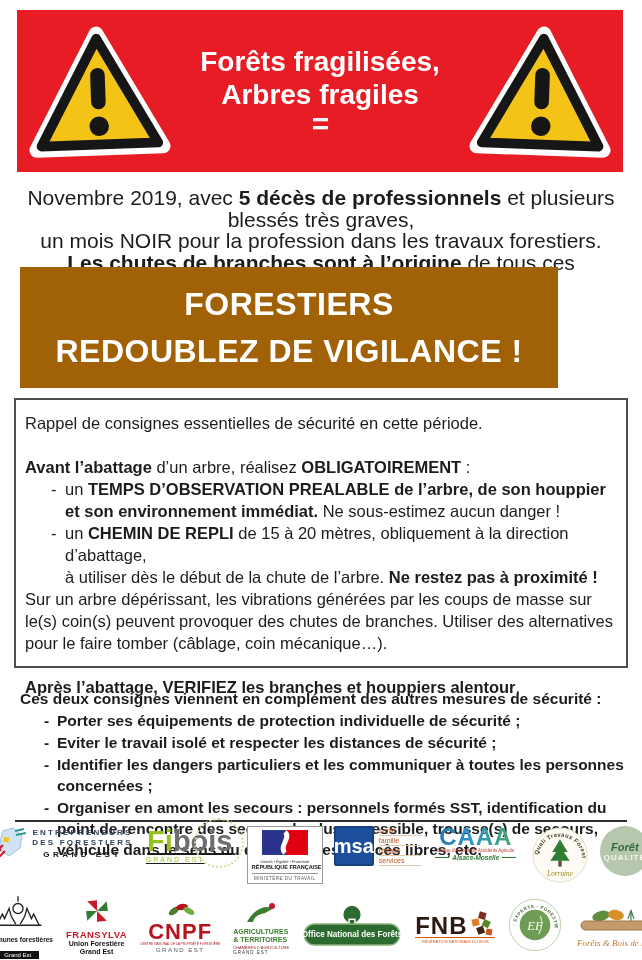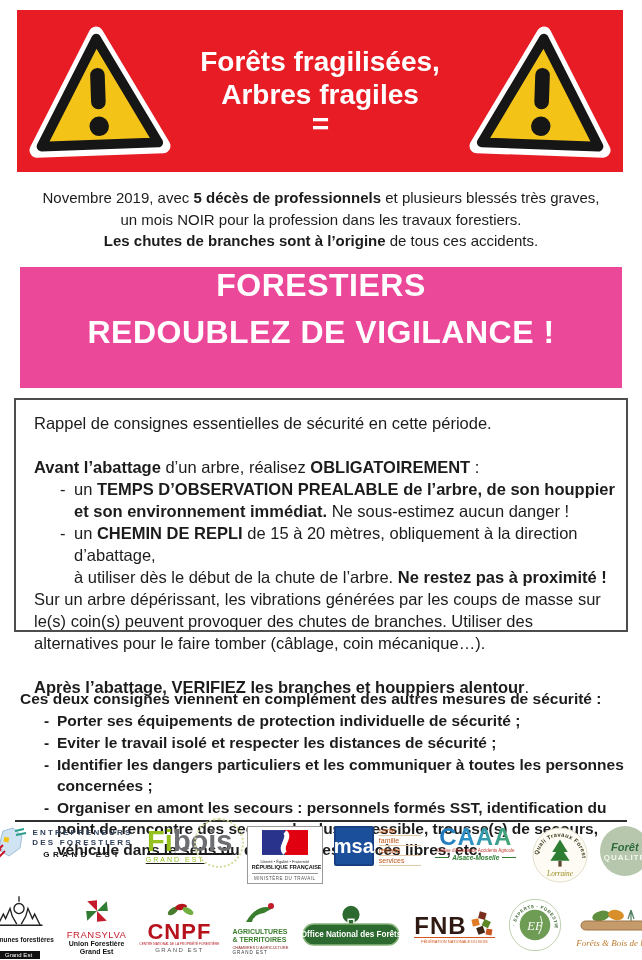--- a/index.html
+++ b/index.html
@@ -13,30 +13,30 @@
   .tri{flex:none;}
   .tri-left{transform:rotate(-2deg);}
   .tri-right{transform:rotate(2deg);}
   .tb-text{flex:1;text-align:center;color:#fff;font-weight:bold;}
   .tb-line{font-size:28px;line-height:33px;}
   .tb-equals{font-size:30px;line-height:26px;letter-spacing:-1px;}
   .tb-danger{font-size:29px;line-height:36px;letter-spacing:1px;}
 
   
   .intro{position:absolute;top:187px;left:21px;width:600px;text-align:center;
-         font-size:15px;line-height:21.5px;}
-
-  
-  .alert-banner{position:absolute;left:20px;top:267px;width:602px;height:121px;background:#ec4899;
+         font-size:21px;line-height:21.5px;}
+
+  
+  .alert-banner{position:absolute;left:20px;top:267px;width:538px;height:121px;background:#a16207;
                 color:#fff;font-weight:bold;font-size:32px;letter-spacing:.5px;
-                display:flex;flex-direction:column;align-items:center;justify-content:flex-start;gap:10px;text-align:center;}
-
-  
-  .consignes-box{position:absolute;left:14px;top:398px;width:614px;height:234px;box-sizing:border-box;
-                 border:2px solid #4d4d4d;padding:12px 10px 0 18px;font-size:16.5px;line-height:22px;background:#fff;}
+                display:flex;flex-direction:column;align-items:center;justify-content:center;gap:10px;text-align:center;}
+
+  
+  .consignes-box{position:absolute;left:14px;top:398px;width:614px;height:270px;box-sizing:border-box;
+                 border:2px solid #4d4d4d;padding:12px 10px 0 9px;font-size:16.5px;line-height:22px;background:#fff;}
   .spacer{height:22px;}
   .li{display:flex;}
   .li .dash{flex:none;width:14px;margin-left:26px;}
   .li .li-text{flex:1;white-space:pre-wrap;}
 
   
   .complement{position:absolute;left:20px;top:688px;width:606px;font-size:15.5px;line-height:21px;font-weight:bold;}
   .complement .li .dash{margin-left:24px;width:13px;}
   .complement .li{margin-top:1px;}
 
@@ -81,21 +81,21 @@
   .caaa-region::before,.caaa-region::after{content:"";flex:none;width:14px;border-top:1px solid #2e7d32;}
 
   .fq-circle{width:50px;height:50px;border-radius:50%;background:#b6c7ad;
              display:flex;flex-direction:column;align-items:center;justify-content:center;}
   .fq-l1{color:#2f6b3a;font-weight:bold;font-style:italic;font-size:11px;line-height:12px;}
   .fq-l2{color:#f5f8ef;font-weight:bold;font-size:8px;letter-spacing:1px;}
 
   .communes-l1{font-size:6.5px;font-weight:bold;color:#111;white-space:nowrap;}
   .communes-l2{display:inline-block;font-size:6px;color:#fff;background:#111;padding:1px 8px;margin-top:1px;}
 
-  .fran-name{font-size:9.5px;font-weight:400;color:#c51a2b;letter-spacing:.5px;margin-top:1px;}
+  .fran-name{font-size:9.5px;font-weight:700;color:#c51a2b;letter-spacing:.5px;margin-top:1px;}
   .fran-sub{font-size:7px;font-weight:bold;color:#111;line-height:8.5px;}
 
   .cnpf-name{font-size:22px;line-height:20px;font-weight:800;color:#b5121b;letter-spacing:1px;}
   .cnpf-caption{font-size:3.2px;color:#b5121b;white-space:nowrap;}
   .cnpf-region{font-size:6px;color:#555;letter-spacing:1.5px;margin-top:1px;}
 
   .agri-l1{font-size:7px;font-weight:bold;color:#3a7d2c;line-height:8px;white-space:nowrap;text-align:left;}
   .agri-l3{font-size:4px;color:#8b1a1a;margin-top:1px;white-space:nowrap;text-align:left;}
   .agri-l4{font-size:4.5px;color:#333;letter-spacing:1px;text-align:left;}
 

